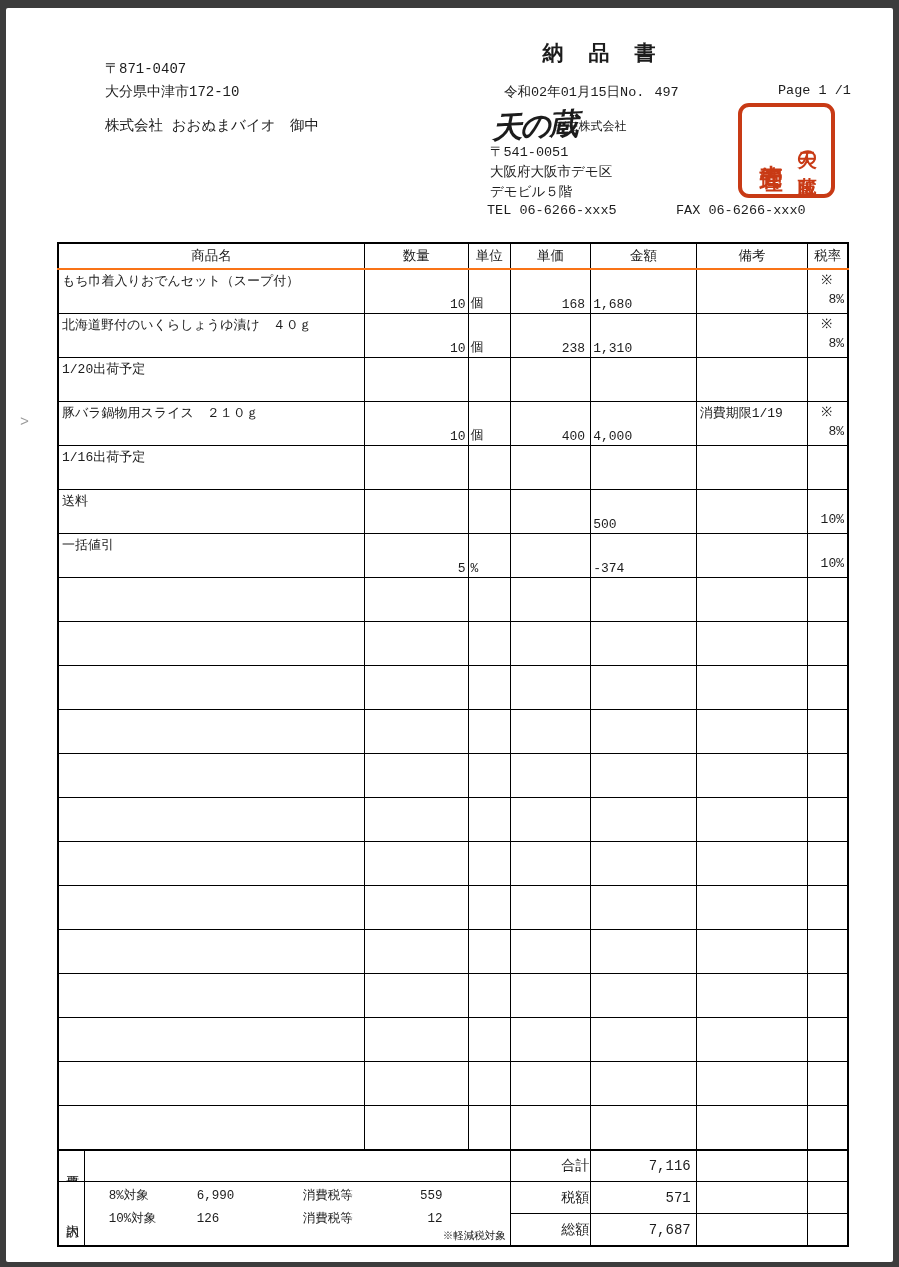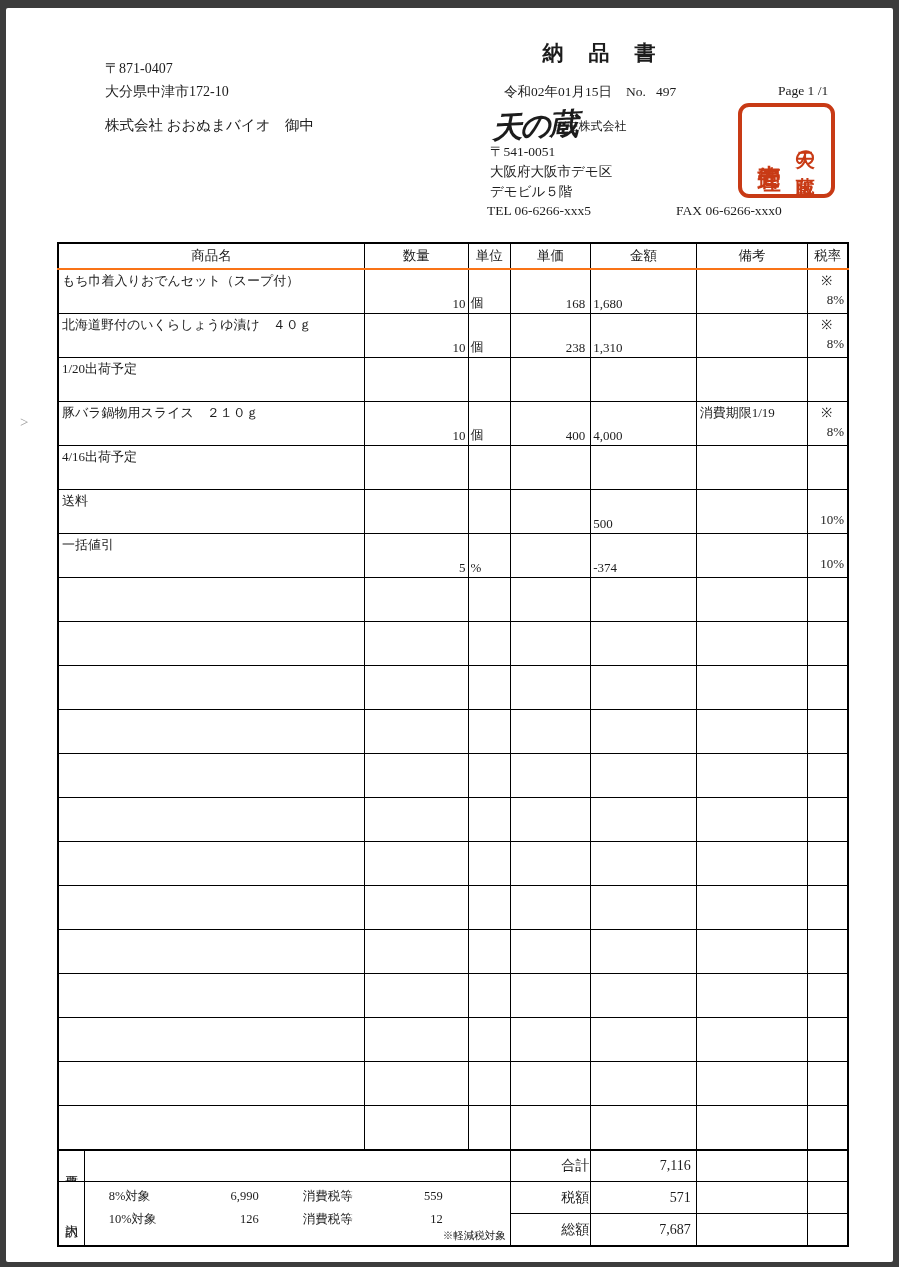--- a/index.html
+++ b/index.html
@@ -5,29 +5,29 @@
   html,body{margin:0;padding:0;}
   body{
     width:899px;height:1267px;position:relative;
     background:#3c3c3c;
     font-family:"Liberation Serif","DejaVu Serif",serif;
     color:#1c1c1c;
     overflow:hidden;
   }
   .page{
     position:absolute;left:6px;top:8px;width:887px;height:1254px;
-    background:#ffffff;border-radius:2px;
+    background:#ffffff;border-radius:2px;font-family:Liberation Mono, monospace;
   }
   .abs{position:absolute;white-space:nowrap;}
   .title{left:414px;top:31px;width:360px;text-align:center;font-size:21px;font-weight:600;letter-spacing:2px;}
   .r-postal{left:99px;top:52px;font-size:14px;}
   .r-addr{left:99px;top:75px;font-size:14px;}
   .r-name{left:99px;top:108px;font-size:14.5px;}
   .date-line{left:498px;top:75px;font-size:13.5px;}
-  .date-line .no-label{margin-left:14px;margin-right:10px;}
+  .date-line .no-label{margin-right:10px;}
   .page-ind{left:772px;top:75px;font-size:13.5px;}
   .logo{left:486px;top:98px;font-size:30px;font-weight:bold;font-style:italic;transform:rotate(-3deg);letter-spacing:-2px;}
   .s-company{left:548px;top:110px;font-size:12px;}
   .s-postal{left:484px;top:135px;font-size:13.5px;}
   .s-addr1{left:484px;top:155px;font-size:13.5px;}
   .s-addr2{left:484px;top:175px;font-size:13.5px;}
   .s-tel{left:481px;top:195px;font-size:13.5px;}
   .s-fax{left:670px;top:195px;font-size:13.5px;}
   .caret{left:14px;top:406px;font-size:15px;color:#999;}
   
@@ -60,21 +60,21 @@
   td.tax .rate{text-align:right;line-height:18px;font-size:13px;}
   
   .summary td{font-size:14px;}
   td.vlab{writing-mode:vertical-rl;text-orientation:upright;text-align:center;font-size:13px;padding:0;line-height:24px;}
   td.sum-label{text-align:right;}
   td.sum-val{text-align:right;padding-right:5px;}
   td.tekiyo-box{}
   td.bk-box{position:relative;vertical-align:top;padding:0;}
   .bk-row{display:flex;font-size:12.5px;line-height:18px;margin-top:5px;}
   .bk-row .l1{margin-left:24px;width:88px;}
-  .bk-row .v1{width:62px;text-align:right;}
+  .bk-row .v1{width:62px;}
   .bk-row .l2{margin-left:44px;width:88px;}
   .bk-row .v2{width:52px;text-align:right;}
   .reduced-note{position:absolute;right:4px;bottom:2px;font-size:10.5px;}
   .sr-a td{height:28px;}
   .sr-b td,.sr-c td{height:29px;}
 </style>
 </head>
 <body>
 
 <div class="page">
@@ -170,21 +170,21 @@
             <td class="unit">個</td>
             <td class="price">400</td>
             <td class="amount">4,000</td>
             <td class="note">消費期限1/19</td>
             <td class="tax">
               <div class="mark">※</div>
               <div class="rate">8%</div>
             </td>
           </tr>
           <tr>
-            <td class="product">4/16出荷予定</td>
+            <td class="product">1/16出荷予定</td>
             <td class="qty"></td>
             <td class="unit"></td>
             <td class="price"></td>
             <td class="amount"></td>
             <td class="note"></td>
             <td class="tax">
               <div class="mark"></div>
               <div class="rate"></div>
             </td>
           </tr>

